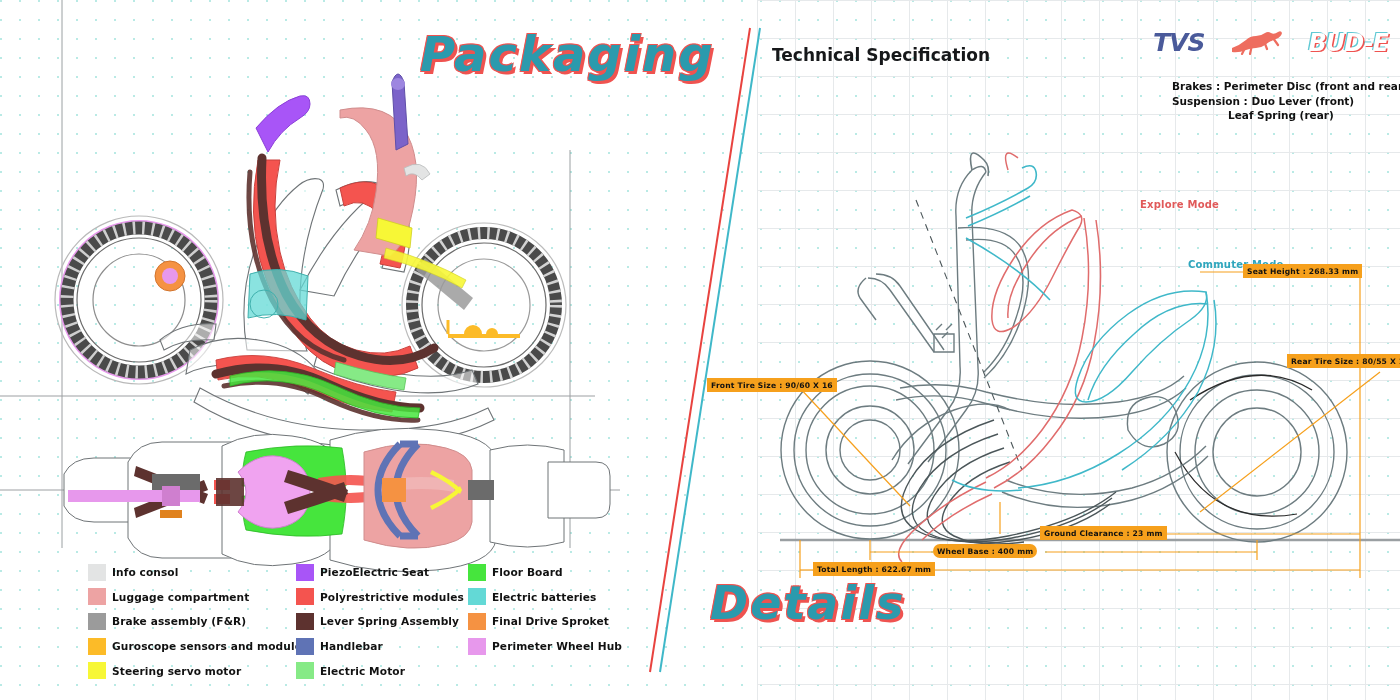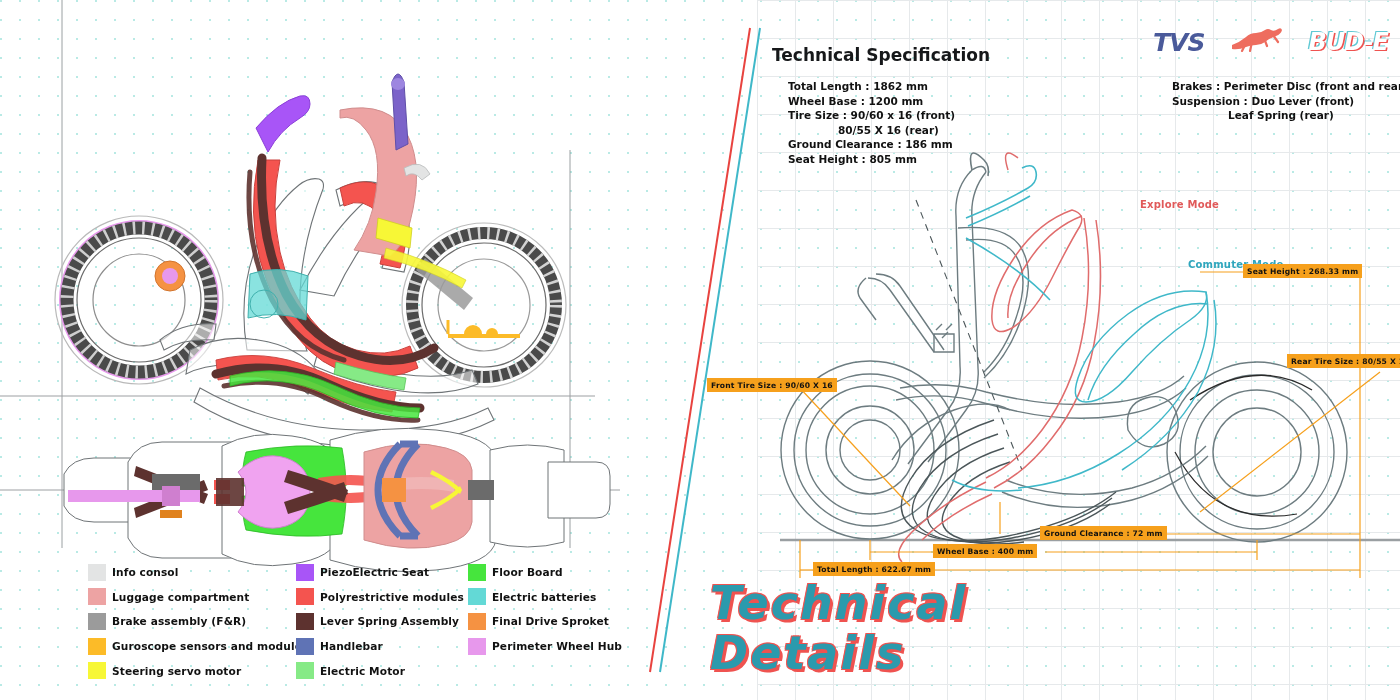--- a/index.html
+++ b/index.html
@@ -48,21 +48,21 @@
   }
   .spec-col{position:absolute;font-family:"DejaVu Sans",sans-serif;
             font-size:10.5px;font-weight:bold;color:#111;line-height:14.6px;white-space:nowrap;}
   #spec-col-1{left:788px;top:79px;}
   #spec-col-2{left:962px;top:79px;}
   #spec-col-3{left:1172px;top:79px;}
   .spec-line.indent{padding-left:50px;}
   .spec-line.indent-r{padding-left:56px;}
 
   
-  #brand{position:absolute;right:12px;top:28px;display:flex;align-items:flex-start;gap:24px;}
+  #brand{position:absolute;right:12px;top:28px;display:flex;align-items:center;gap:24px;}
   #tvs-wordmark{
     font-family:"DejaVu Sans",sans-serif;font-weight:bold;font-style:italic;
     font-size:25px;color:#4a5a9a;letter-spacing:-1px;
   }
   #bude-wordmark{
     font-family:"DejaVu Sans",sans-serif;font-weight:bold;font-style:italic;
     font-size:24px;color:#ffffff;letter-spacing:-1px;
     text-shadow:1.4px 1.4px 0 #ef5350, -1.2px -1.2px 0 #5fc9d4, 0 0 1px #bbb;
   }
 
@@ -360,36 +360,28 @@
       <line x1="870" y1="552" x2="1035" y2="552"></line>
       <line x1="1045" y1="552" x2="1257" y2="552"></line>
 
       <line x1="800" y1="540" x2="800" y2="578"></line>
       <line x1="1360" y1="540" x2="1360" y2="578"></line>
       <line x1="906" y1="570" x2="1360" y2="570"></line>
       <line x1="800" y1="570" x2="816" y2="570"></line>
     </g>
   </svg>
 
+  <div class="title" id="packaging-title">Packaging</div>
 
   <div class="title" id="technical-details-title">
-    <div>Technical</div>
     <div>Details</div>
   </div>
 
   <div id="spec-heading">Technical Specification</div>
 
-  <div class="spec-col" id="spec-col-1">
-    <div class="spec-line">Total Length : 1862 mm</div>
-    <div class="spec-line">Wheel Base : 1200 mm</div>
-    <div class="spec-line">Tire Size : 90/60 x 16 (front)</div>
-    <div class="spec-line indent">80/55 X 16 (rear)</div>
-    <div class="spec-line">Ground Clearance : 186 mm</div>
-    <div class="spec-line">Seat Height : 805 mm</div>
-  </div>
 
 
   <div class="spec-col" id="spec-col-3">
     <div class="spec-line">Brakes : Perimeter Disc (front and rear)</div>
     <div class="spec-line">Suspension : Duo Lever (front)</div>
     <div class="spec-line indent-r">Leaf Spring (rear)</div>
   </div>
 
   <div id="brand">
     <span id="tvs-wordmark">TVS</span>
@@ -464,17 +456,17 @@
       </div>
     <div></div>
   </div>
 
   <div class="mode-label" id="explore-mode-label" style="left:1140px;top:199px;">Explore Mode</div>
   <div class="mode-label" id="commuter-mode-label" style="left:1188px;top:259px;">Commuter Mode</div>
 
   <div class="dim-badge" style="left:707px;top:378px;">Front Tire Size : 90/60 X 16</div>
   <div class="dim-badge" style="left:1243px;top:264px;">Seat Height : 268.33 mm</div>
   <div class="dim-badge" style="left:1287px;top:354px;">Rear Tire Size : 80/55 X 16</div>
-  <div class="dim-badge" style="left:1040px;top:526px;">Ground Clearance : 72 mm</div>
-  <div class="dim-badge" style="left:933px;top:544px;">Wheel Base : 400 mm</div>
+  <div class="dim-badge" style="left:1040px;top:526px;">Ground Clearance : 23 mm</div>
+  <div class="dim-badge" style="left:933px;top:544px;border-radius:7px;">Wheel Base : 400 mm</div>
   <div class="dim-badge" style="left:813px;top:562px;">Total Length : 622.67 mm</div>
 
 </div>
 
 </body></html>

